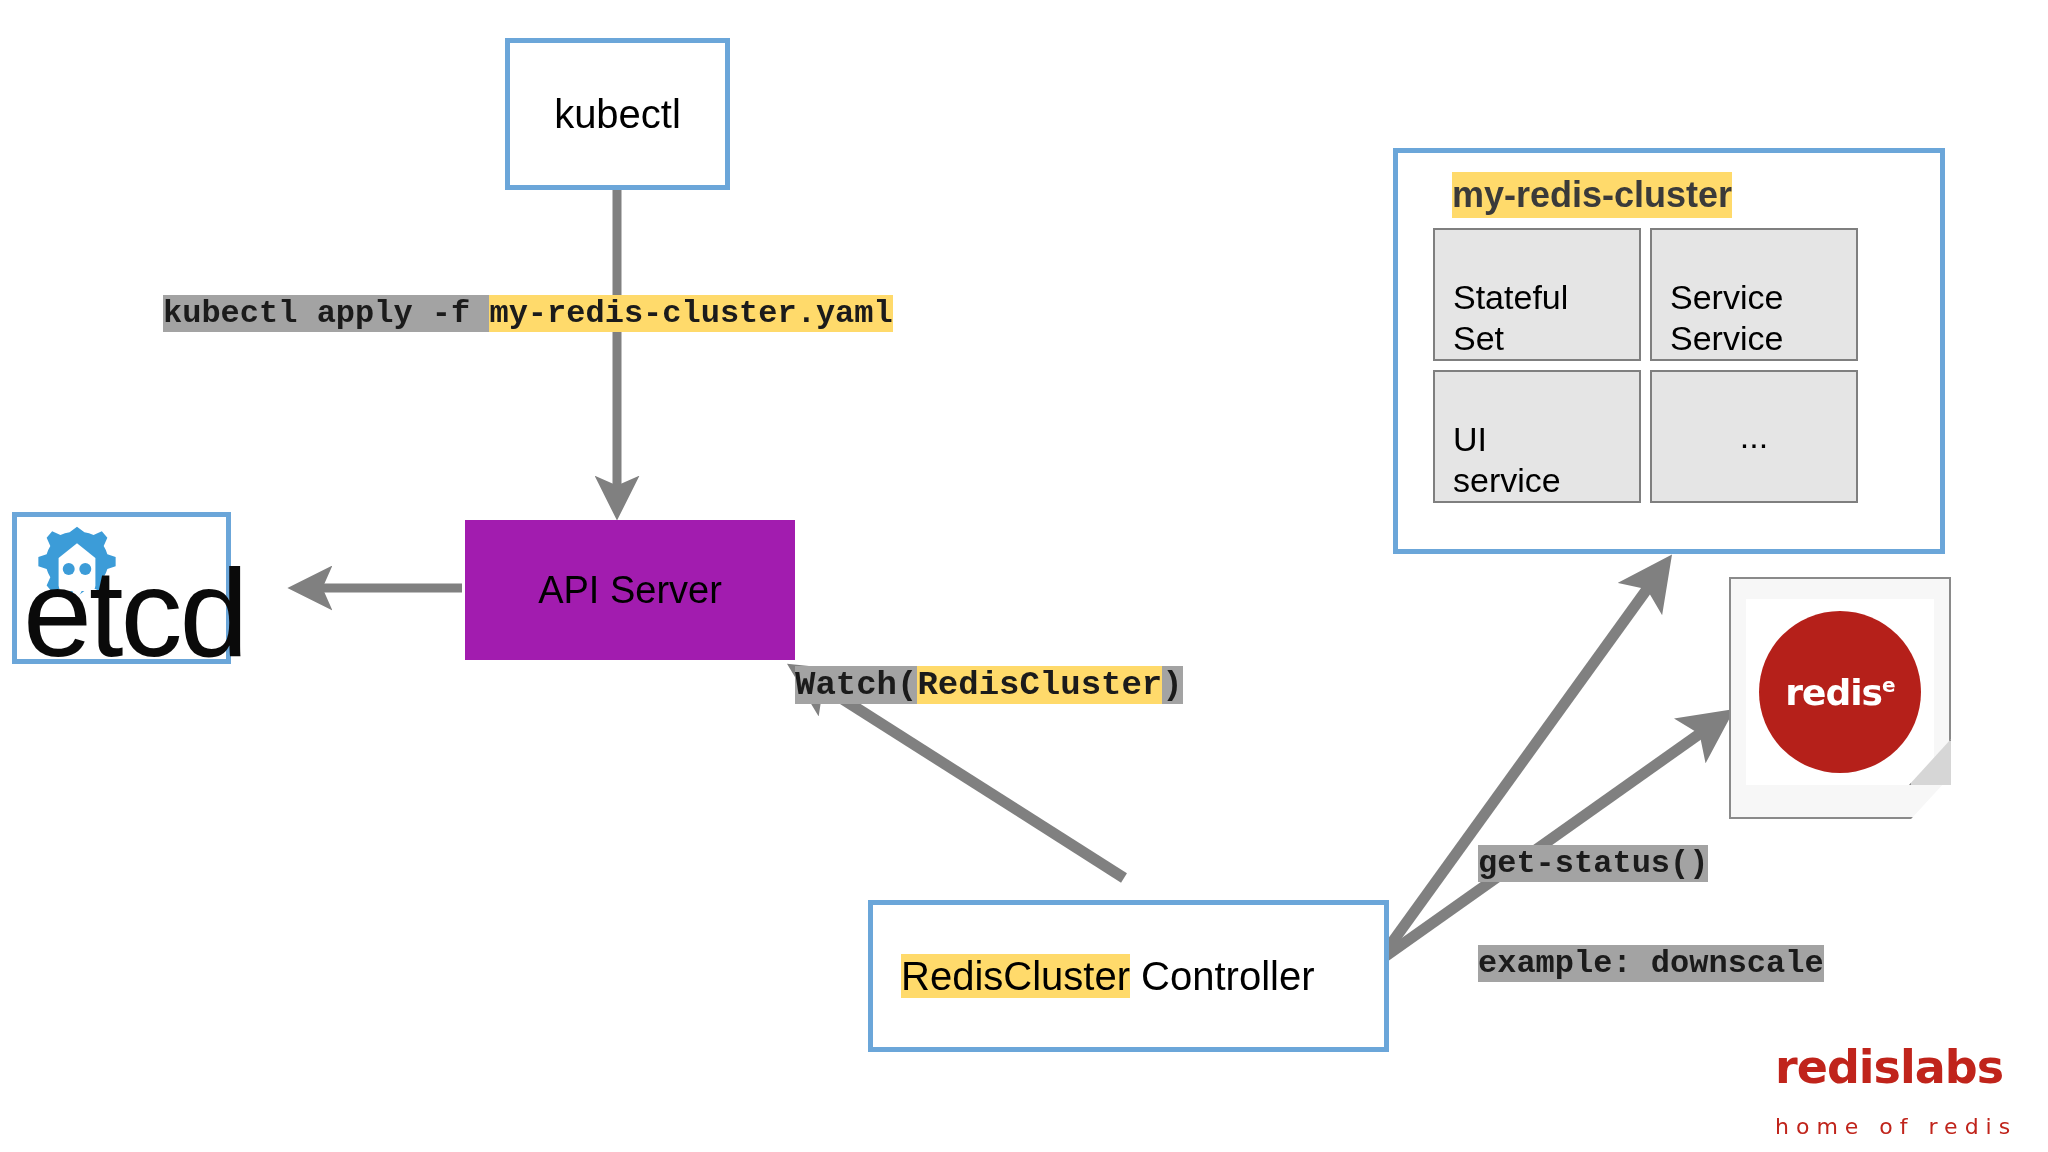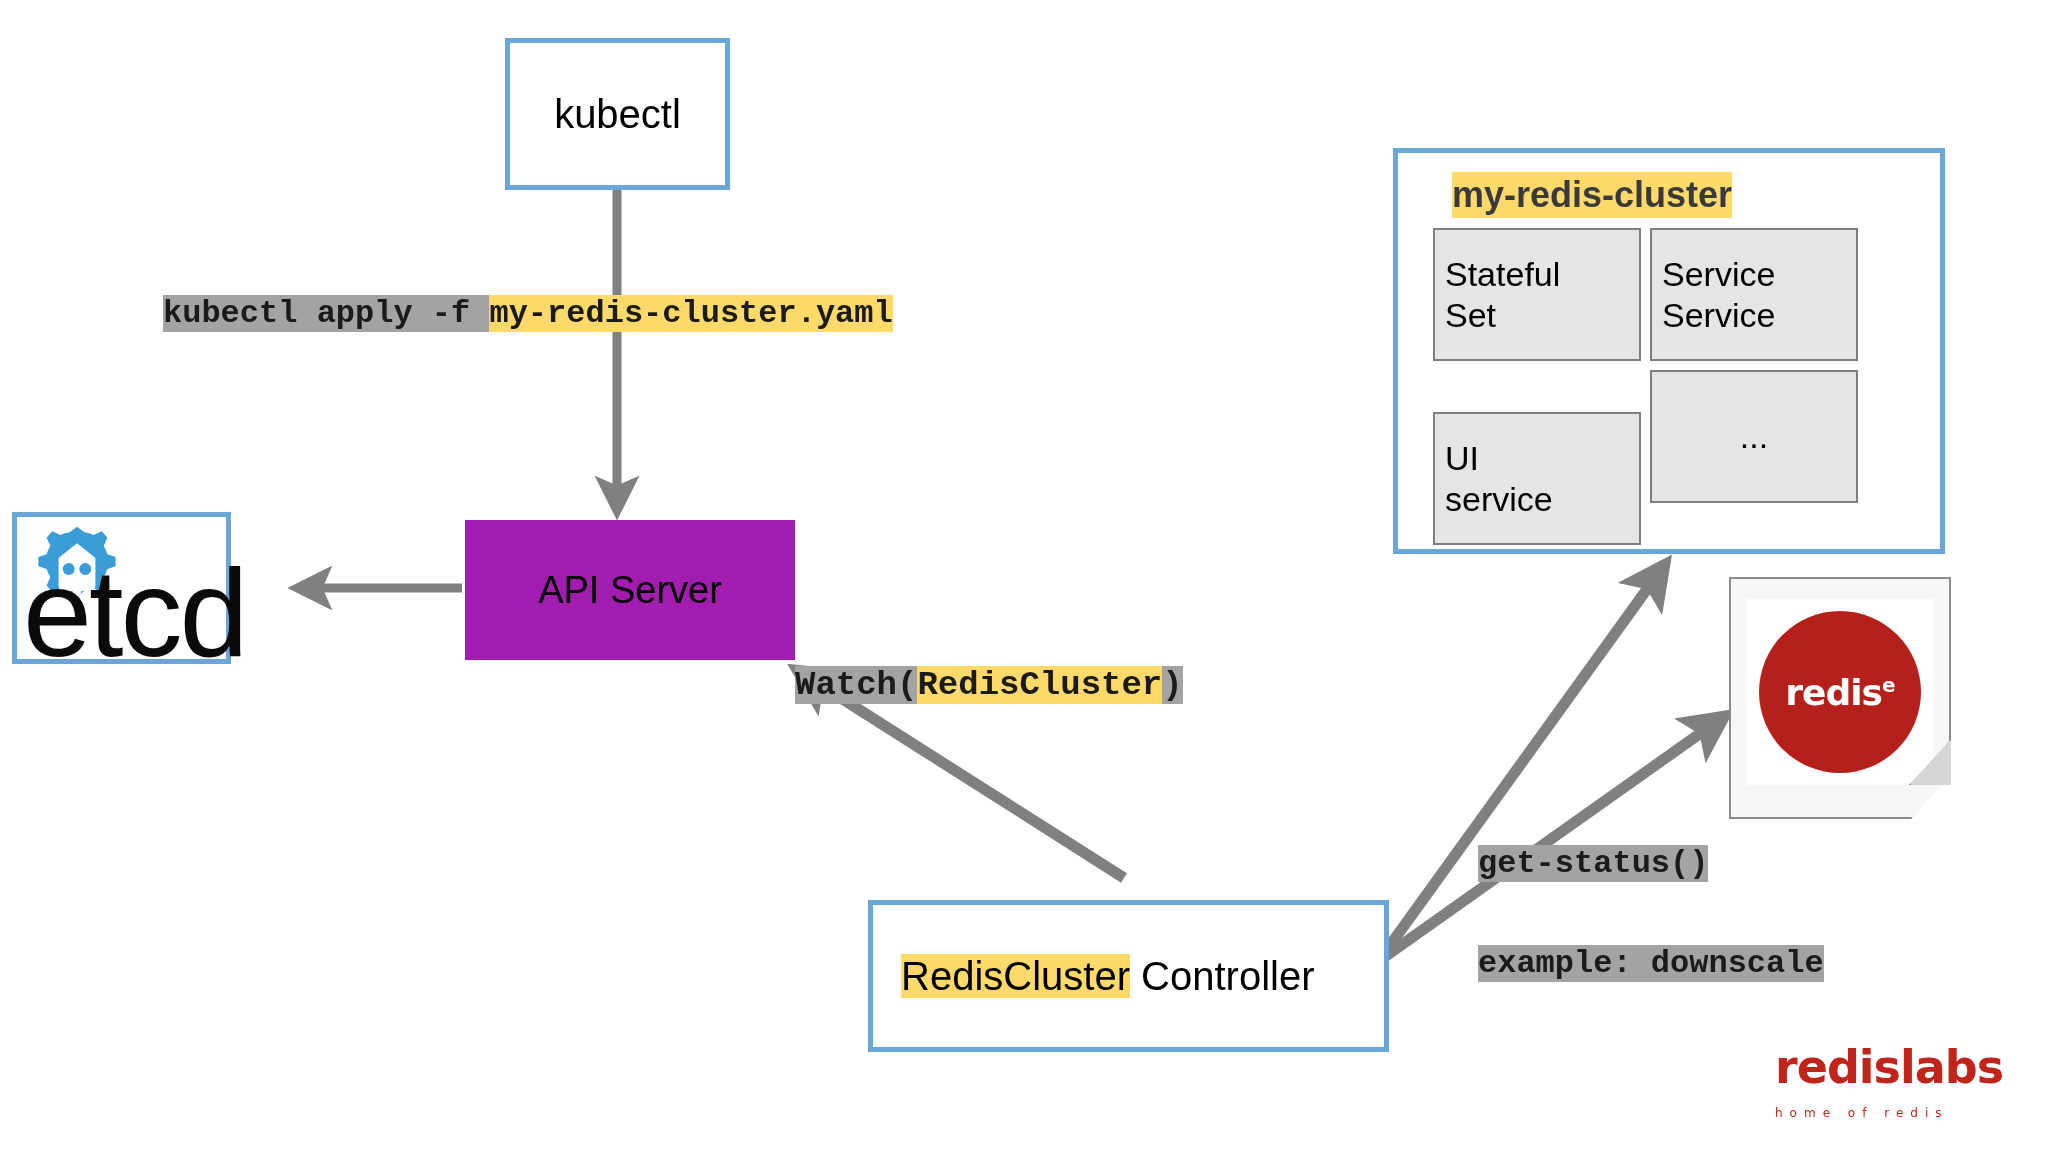--- a/index.html
+++ b/index.html
@@ -32,22 +32,22 @@
     display: flex;
     align-items: center;
     justify-content: center;
   }
   .node-gray {
     background: #E5E5E5;
     border: 2px solid #7F7F7F;
     box-sizing: border-box;
     display: flex;
     flex-direction: column;
-    justify-content: center;
-    padding-left: 10px;
+    justify-content: flex-end;
+    padding-left: 18px;
   }
 
   .label-sans {
     font-family: "Liberation Sans", sans-serif;
     color: #000000;
     white-space: pre;
   }
   .label-mono {
     font-family: "Liberation Mono", monospace;
     font-weight: bold;
@@ -100,21 +100,21 @@
     font-weight: bold;
     font-size: 36px;
     color: #3a3a3a;
     background: #FFDA6B;
     padding: 2px 0;
     white-space: pre;
   }
   .cluster-cell { font-size: 34px; line-height: 41px; color: #000; white-space: pre; }
   #cell-statefulset { left: 1433px; top: 228px; width: 208px; height: 133px; }
   #cell-serviceaccount { left: 1650px; top: 228px; width: 208px; height: 133px; }
-  #cell-uiservice { left: 1433px; top: 370px; width: 208px; height: 133px; margin-top: 42px; }
+  #cell-uiservice { left: 1433px; top: 370px; width: 208px; height: 133px; }
   #cell-ellipsis { left: 1650px; top: 370px; width: 208px; height: 133px; justify-content: center; padding-left: 0; align-items: center; }
 
   
   #redis-note {
     left: 1729px; top: 577px; width: 222px; height: 208px;
   }
   #redis-note .note-body {
     position: absolute; left: 0; top: 0; width: 222px; height: 242px;
     background: #F7F7F7;
     border: 2px solid #8a8a8a;
@@ -160,25 +160,25 @@
   #redislabs-name {
     font-family: "DejaVu Sans", sans-serif;
     font-weight: bold;
     font-size: 46px;
     color: #C0241B;
     letter-spacing: -1px;
     white-space: pre;
   }
   #redislabs-tag {
     font-family: "DejaVu Sans", sans-serif;
-    font-size: 12px;
+    font-size: 22px;
     color: #C0241B;
     letter-spacing: 7px;
     white-space: pre;
-    margin-top: 12px;
+    margin-top: 20px;
   }
 
   #edges { left: 0; top: 0; width: 2048px; height: 1152px; pointer-events: none; }
 </style>
 </head>
 <body>
 
 <div id="stage">
 
   <svg class="abs" id="edges" viewBox="0 0 2048 1152" width="2048" height="1152">

